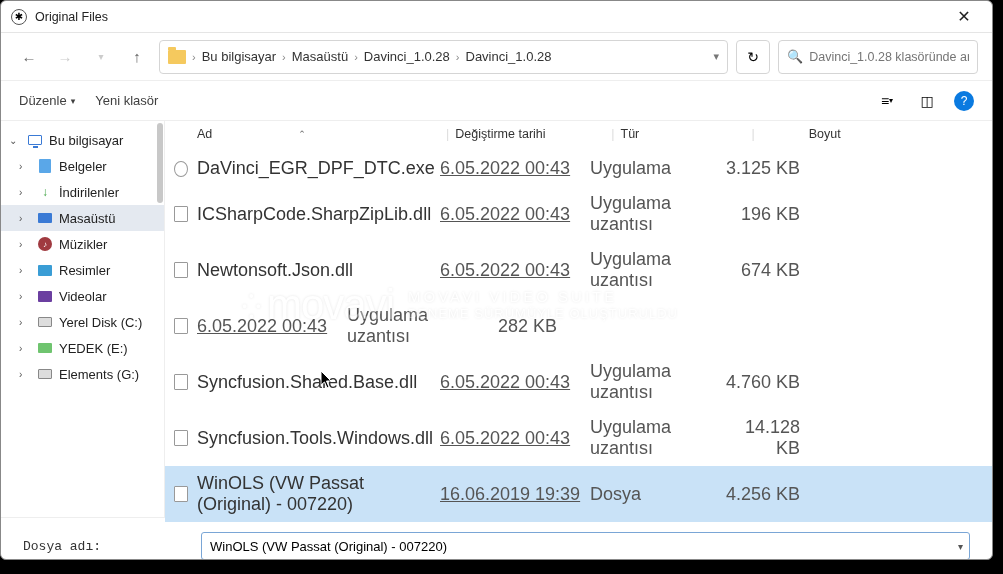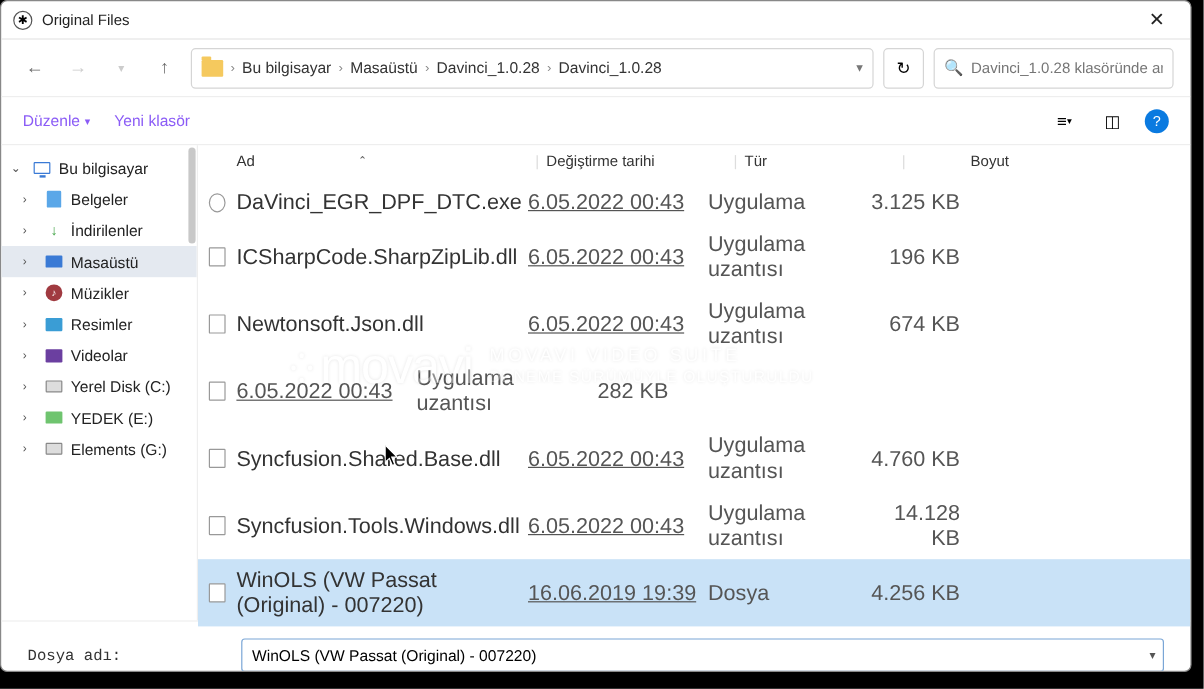--- a/index.html
+++ b/index.html
@@ -16,21 +16,21 @@
 .folder-icon { width: 18px; height: 14px; background: #f5c95e; border-radius: 1px; position: relative; }
 .folder-icon::before { content: ""; position: absolute; top: -3px; left: 0; width: 8px; height: 3px; background: #f5c95e; border-radius: 1px 1px 0 0; }
 .crumb { color: #333; cursor: pointer; }
 .crumb-sep { color: #888; font-size: 11px; }
 .crumb-down { margin-left: auto; color: #777; font-size: 11px; }
 .refresh-btn { width: 34px; height: 34px; border: 1px solid #d5d5d5; border-radius: 4px; display: flex; align-items: center; justify-content: center; font-size: 14px; cursor: pointer; }
 .searchbox { width: 200px; height: 34px; border: 1px solid #d5d5d5; border-radius: 4px; display: flex; align-items: center; padding: 0 8px; gap: 6px; }
 .searchbox input { border: none; outline: none; font-size: 12.5px; width: 100%; color: #888; }
 .search-icon { font-size: 13px; color: #888; }
 .toolbar { display: flex; align-items: center; height: 40px; padding: 0 18px; gap: 20px; border-bottom: 1px solid #eee; font-size: 13px; }
-.toolbar-item { display: flex; align-items: center; gap: 4px; cursor: pointer; color: #8b5cf6; }
+.toolbar-item { display: flex; align-items: center; gap: 4px; cursor: pointer; color: #404040; }
 .toolbar-right { margin-left: auto; display: flex; gap: 14px; align-items: center; }
 .view-btn { width: 26px; height: 26px; display: flex; align-items: center; justify-content: center; cursor: pointer; font-size: 14px; }
 .help-btn { width: 20px; height: 20px; border-radius: 50%; background: #0a7ae0; color: #fff; display: flex; align-items: center; justify-content: center; font-size: 12px; cursor: pointer; }
 .content { display: flex; height: 396px; }
 .sidebar { width: 164px; border-right: 1px solid #eee; padding: 6px 0; overflow-y: auto; position: relative; }
 .tree-item { display: flex; align-items: center; gap: 6px; padding: 5px 8px; font-size: 13px; cursor: pointer; color: #222; }
 .tree-item.selected { background: #e4e9f0; }
 .tree-chev { width: 12px; font-size: 10px; color: #555; }
 .tree-icon { width: 16px; height: 16px; display: flex; align-items: center; justify-content: center; font-size: 12px; }
 .monitor-icon { width: 14px; height: 10px; border: 1.5px solid #3a7ad5; border-radius: 1px; position: relative; }

